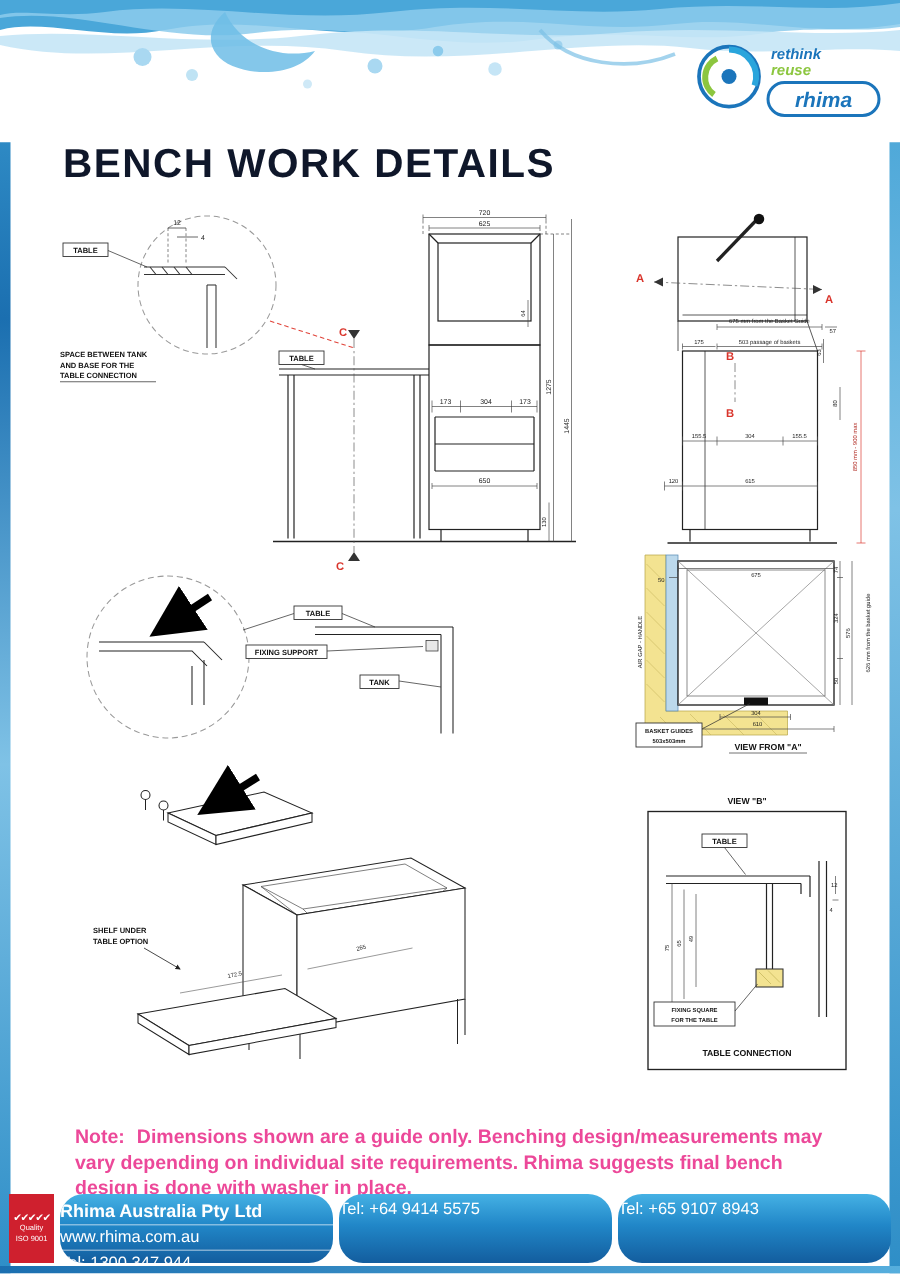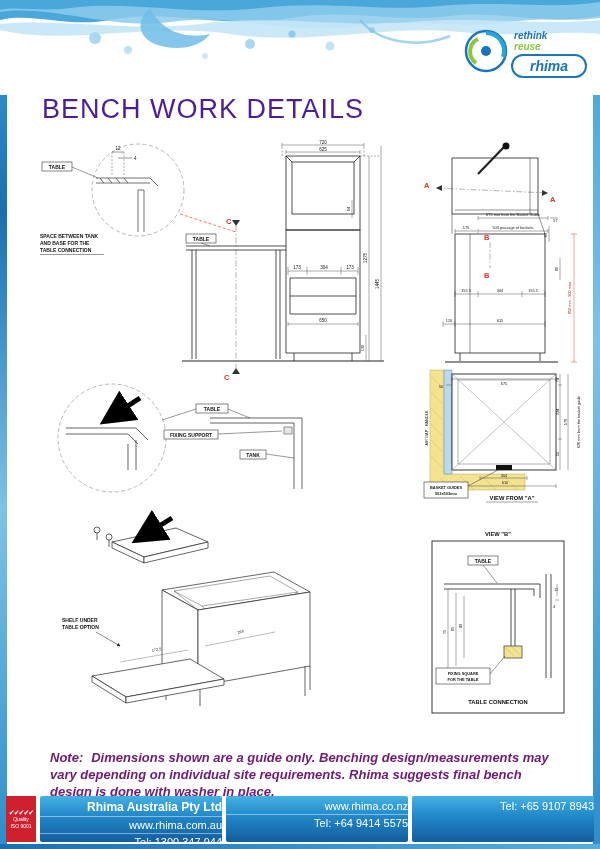--- a/index.html
+++ b/index.html
@@ -4,28 +4,28 @@
 <style>
   *{box-sizing:border-box}
   html,body{margin:0;padding:0}
   body{width:600px;height:849px;position:relative;background:#fff;font-family:"Liberation Sans",sans-serif;overflow:hidden}
   .edge{position:absolute;top:0;bottom:0;width:7px;z-index:1}
   .edge.left{left:0;background:linear-gradient(180deg,#3d9fd4 0%,#1b6fb0 25%,#7fc2e6 60%,#2e8ec7 100%)}
   .edge.right{right:0;background:linear-gradient(180deg,#3d9fd4 0%,#7fc2e6 40%,#2e8ec7 100%)}
   .bottombar{position:absolute;left:0;right:0;bottom:0;height:5px;background:linear-gradient(90deg,#1b6fb0,#56aedd);z-index:2}
   .splash{position:absolute;top:0;left:0;z-index:2}
   .logo{position:absolute;top:24px;right:8px;z-index:3}
-  .title{position:absolute;top:94px;left:42px;margin:0;font-size:27px;font-weight:400;letter-spacing:1px;color:#4c1d95;z-index:2}
+  .title{position:absolute;top:94px;left:42px;margin:0;font-size:27px;font-weight:700;letter-spacing:1px;color:#0f172a;z-index:2}
   .drawings{position:absolute;top:138px;left:0;z-index:2}
-  .note{position:absolute;top:736px;left:50px;width:514px;font-size:13px;font-weight:bold;font-style:italic;color:#701a75;line-height:1.32;z-index:2}
+  .note{position:absolute;top:736px;left:50px;width:514px;font-size:13px;font-weight:bold;color:#ec4899;line-height:1.32;z-index:2}
   .note .nlabel{margin-right:8px}
   .footer{position:absolute;left:6px;right:6px;bottom:7px;height:46px;display:flex;gap:4px;z-index:3}
   .cert{width:30px;background:#cf202e;color:#fff;display:flex;flex-direction:column;align-items:center;justify-content:center;font-size:5px;line-height:1.25;text-align:center}
   .cert .ticks{font-size:7px;letter-spacing:-1px;line-height:1}
-  .fbox{flex:1;background:linear-gradient(180deg,#45b1e4 0%,#2187c8 45%,#135d9e 100%);border-radius:2px;color:#fff;text-align:right;padding-top:2px;overflow:hidden}
+  .fbox{flex:1;background:linear-gradient(180deg,#45b1e4 0%,#2187c8 45%,#135d9e 100%);border-radius:16px;color:#fff;text-align:left;padding-top:2px;overflow:hidden}
   .fname{font-size:12px;font-weight:bold;padding:2px 0;border-bottom:1px solid rgba(255,255,255,.45)}
   .fweb{font-size:11px;padding:2px 0;border-bottom:1px solid rgba(255,255,255,.45)}
   .ftel{font-size:11px;padding:2px 0}
   svg text{font-family:"Liberation Sans",sans-serif}
   .dim{font-size:4.6px;fill:#1a1a1a}
   .dimsm{font-size:3.9px;fill:#1a1a1a}
   .lbl{font-size:5px;font-weight:bold;fill:#111}
   .sec{font-size:7.5px;font-weight:bold;fill:#d9342b}
   .redtxt{fill:#b02a22}
   .cap{font-size:5.8px;font-weight:bold;fill:#111}
@@ -395,19 +395,18 @@
     <div class="ticks">✔✔✔✔✔</div>
     <div>Quality</div>
     <div>ISO 9001</div>
   </div>
   <div class="fbox">
     <div class="fname">Rhima Australia Pty Ltd</div>
     <div class="fweb">www.rhima.com.au</div>
     <div class="ftel">Tel: 1300 347 944</div>
   </div>
   <div class="fbox">
-    <div class="fweb">www.rhima.co.nz</div>
     <div class="ftel">Tel: +64 9414 5575</div>
   </div>
   <div class="fbox">
     <div class="ftel">Tel: +65 9107 8943</div>
   </div>
 </div>
 
 </body></html>

